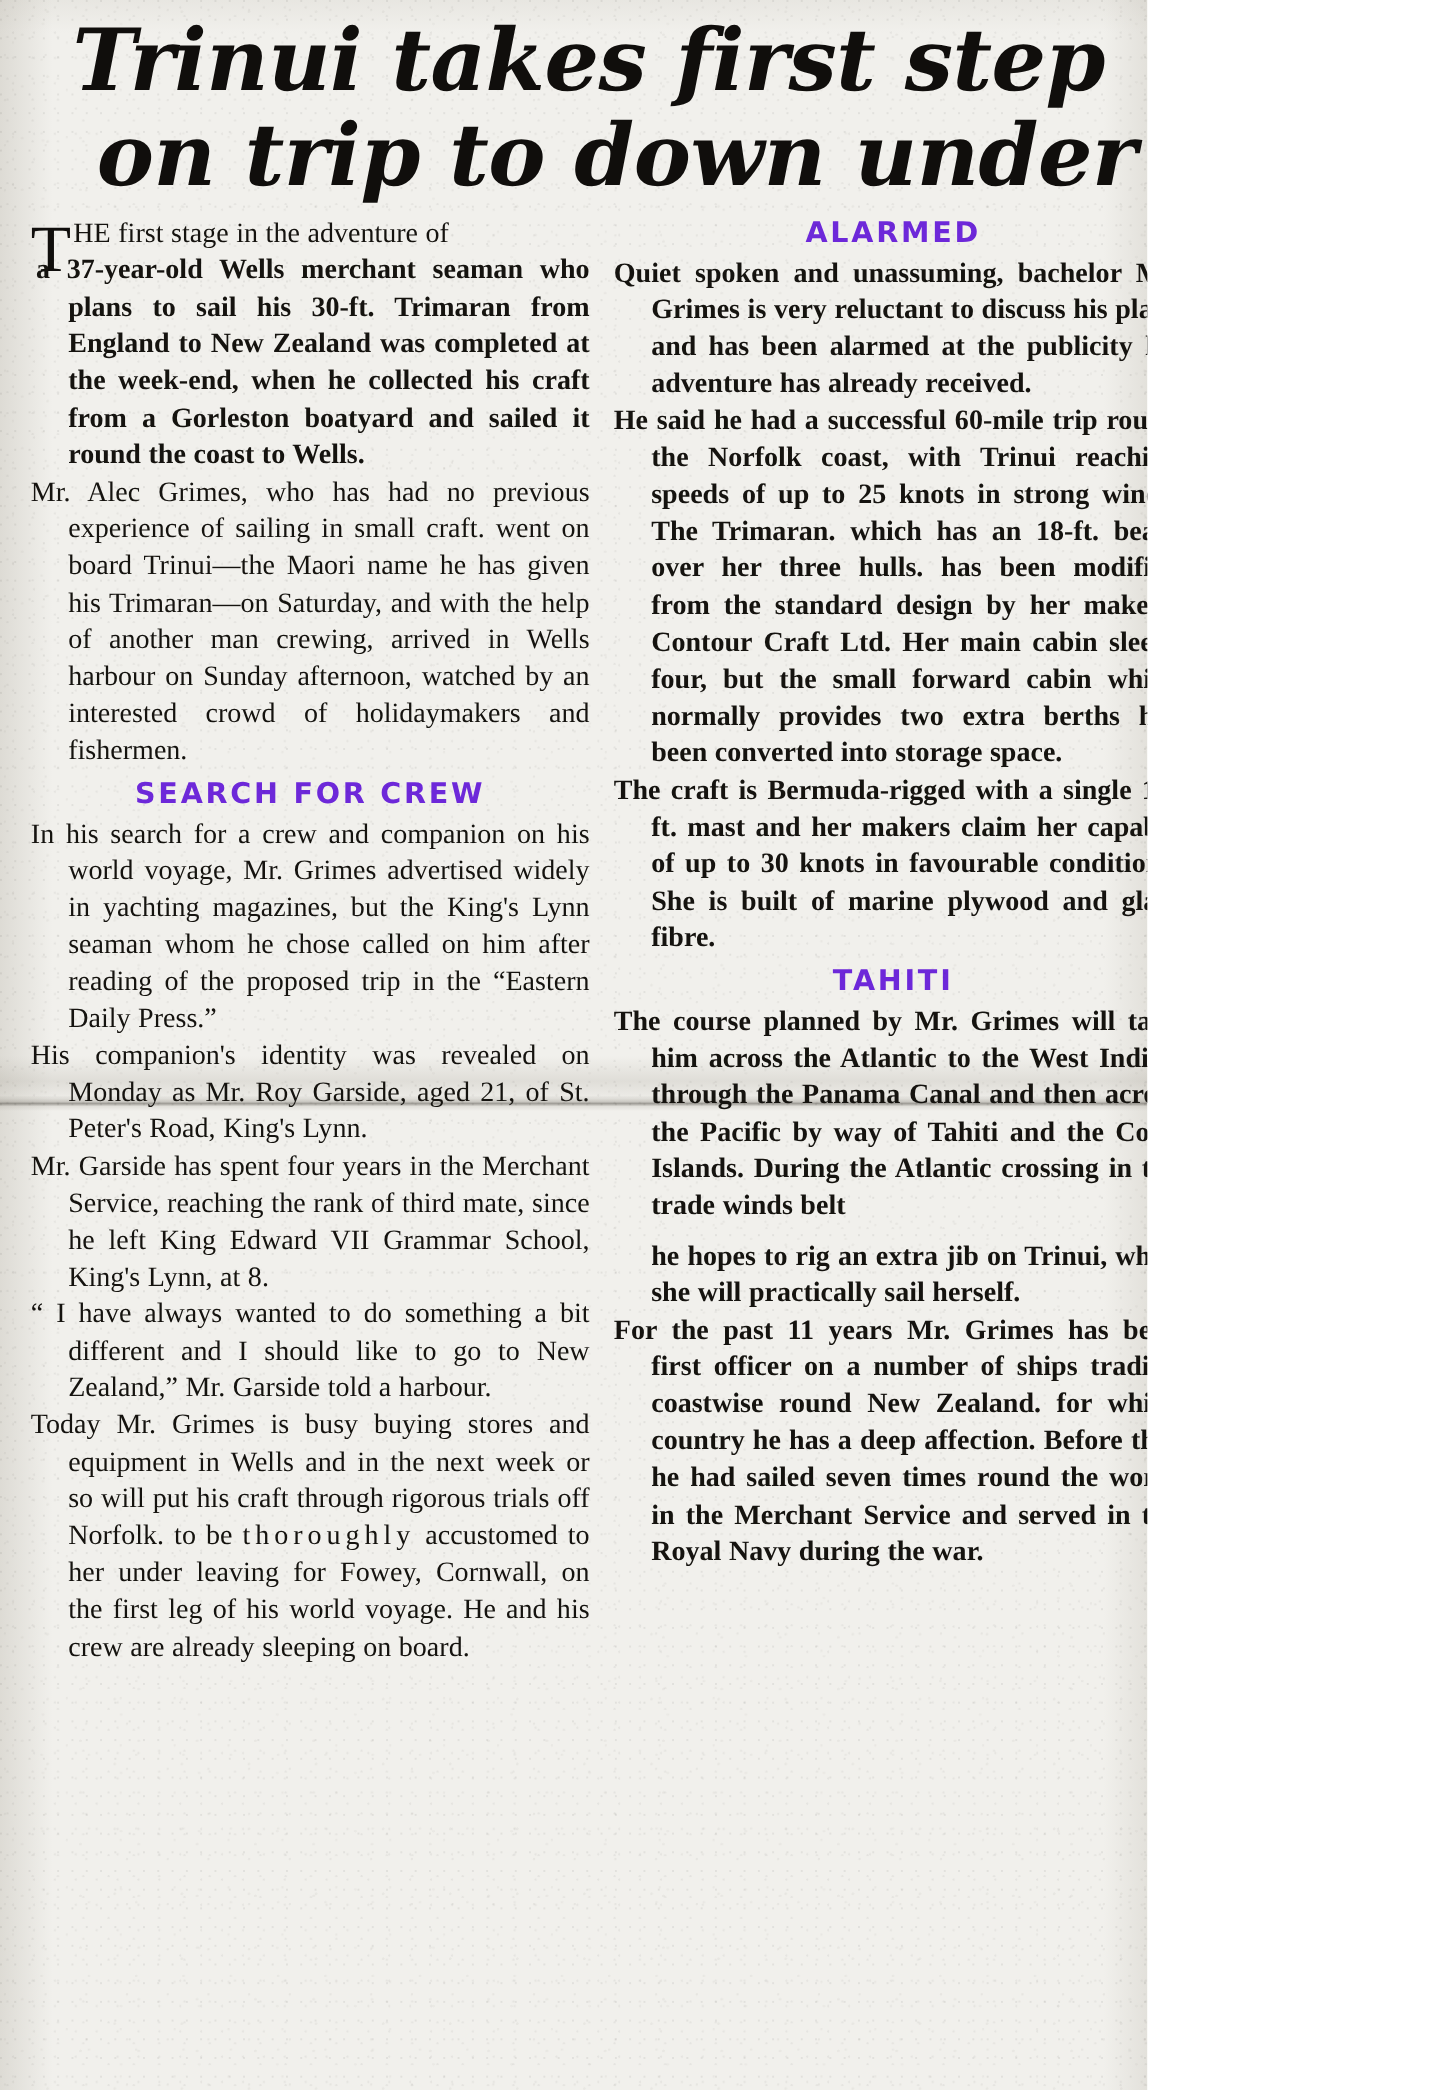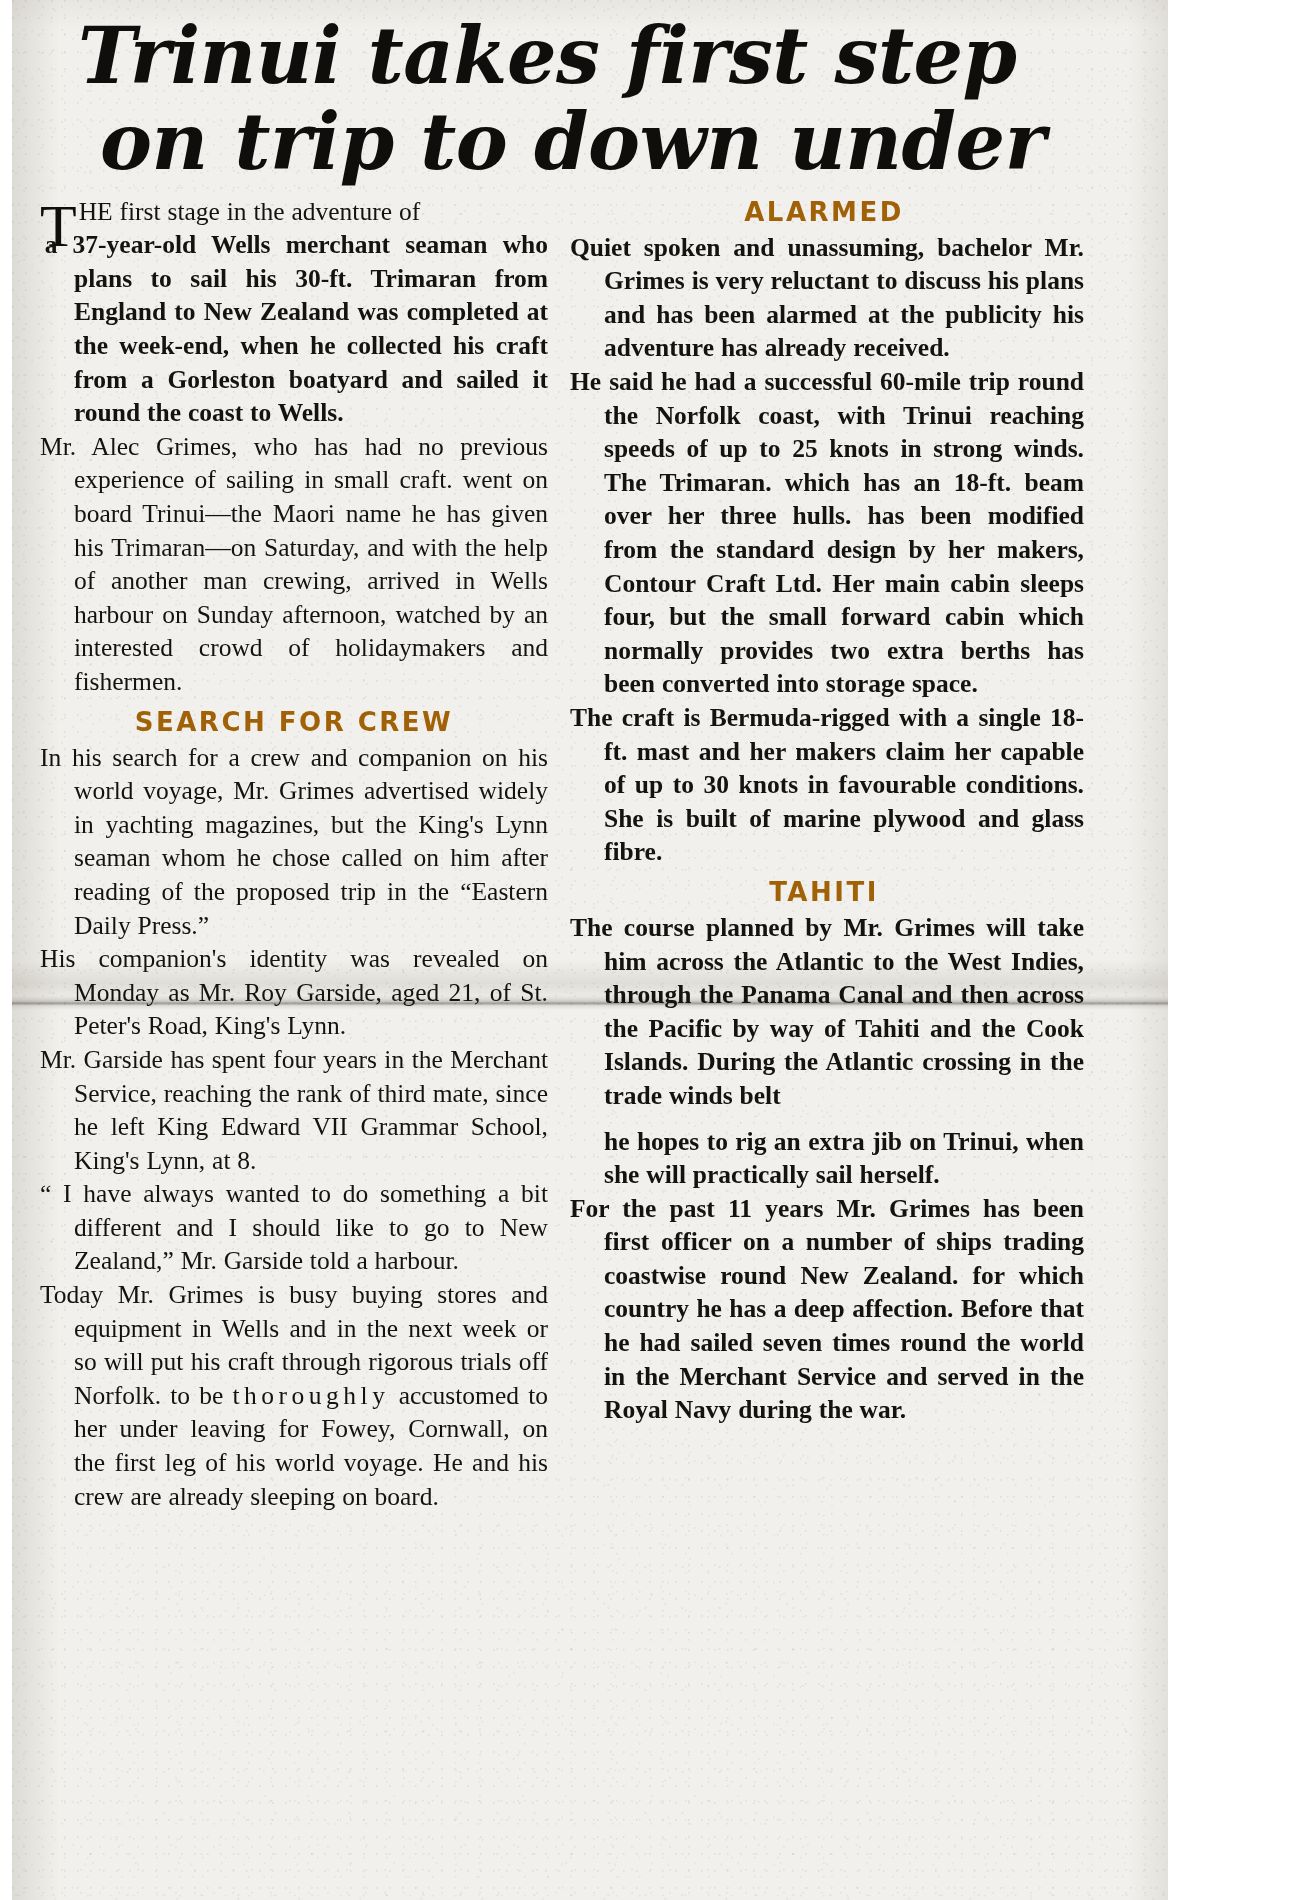--- a/index.html
+++ b/index.html
@@ -3,27 +3,26 @@
 <meta charset="utf-8">
 <title>Newspaper clipping</title>
 <style>
   html, body {
     margin: 0;
     padding: 0;
     background: #ffffff;
   }
   #clipping {
     position: relative;
-    width: 1156px;
+    width: 1043px;
     height: 1900px;
     background: #f1f0ec;
     overflow: hidden;
     font-family: "Liberation Serif", "DejaVu Serif", serif;
     color: #14120f;
-    margin-left: 12px;
   }
   
   #paper-grain {
     position: absolute;
     inset: 0;
     pointer-events: none;
     opacity: .55;
     background-image:
       radial-gradient(circle at 12% 22%, rgba(120,115,105,.16) 0 1px, transparent 1.4px),
       radial-gradient(circle at 38% 67%, rgba(120,115,105,.13) 0 1px, transparent 1.4px),
@@ -106,21 +105,21 @@
     margin-top: -6px;
   }
 
   .subhead {
     font-family: "DejaVu Sans", "Liberation Sans", sans-serif;
     font-weight: bold;
     font-size: 26px;
     letter-spacing: 2.5px;
     text-align: center;
     margin: 8px 0 4px 0;
-    color: #a16207;
+    color: #6d28d9;
   }
 
   
   .para {
     font-size: 25.5px;
     line-height: 33.6px;
     text-align: justify;
     text-justify: inter-word;
     margin: 0 0 0 0;
     padding-left: 34px;

